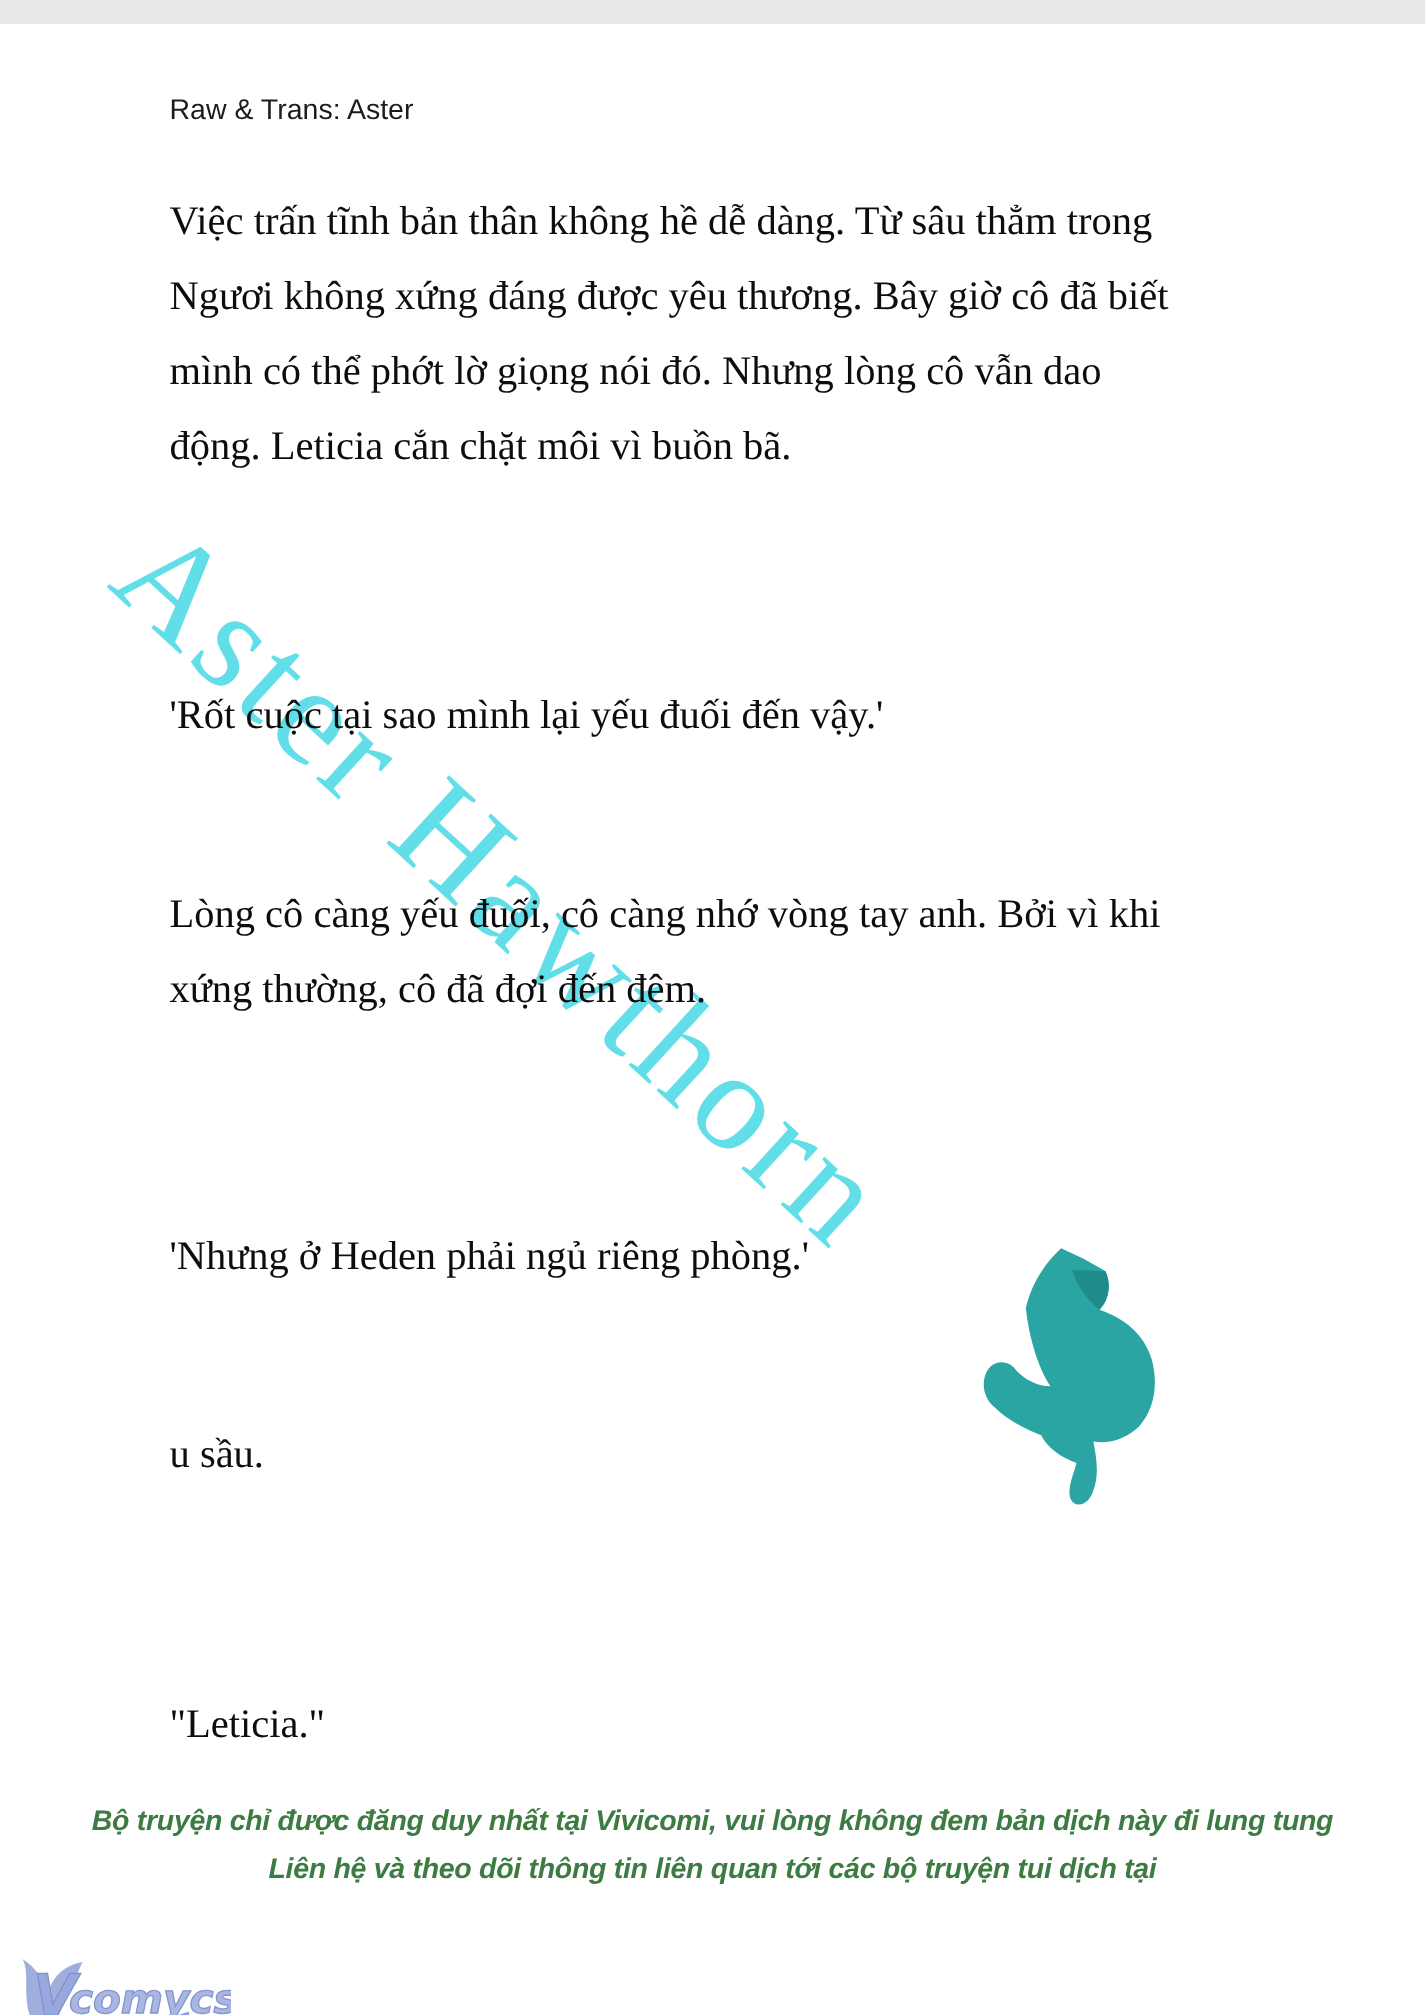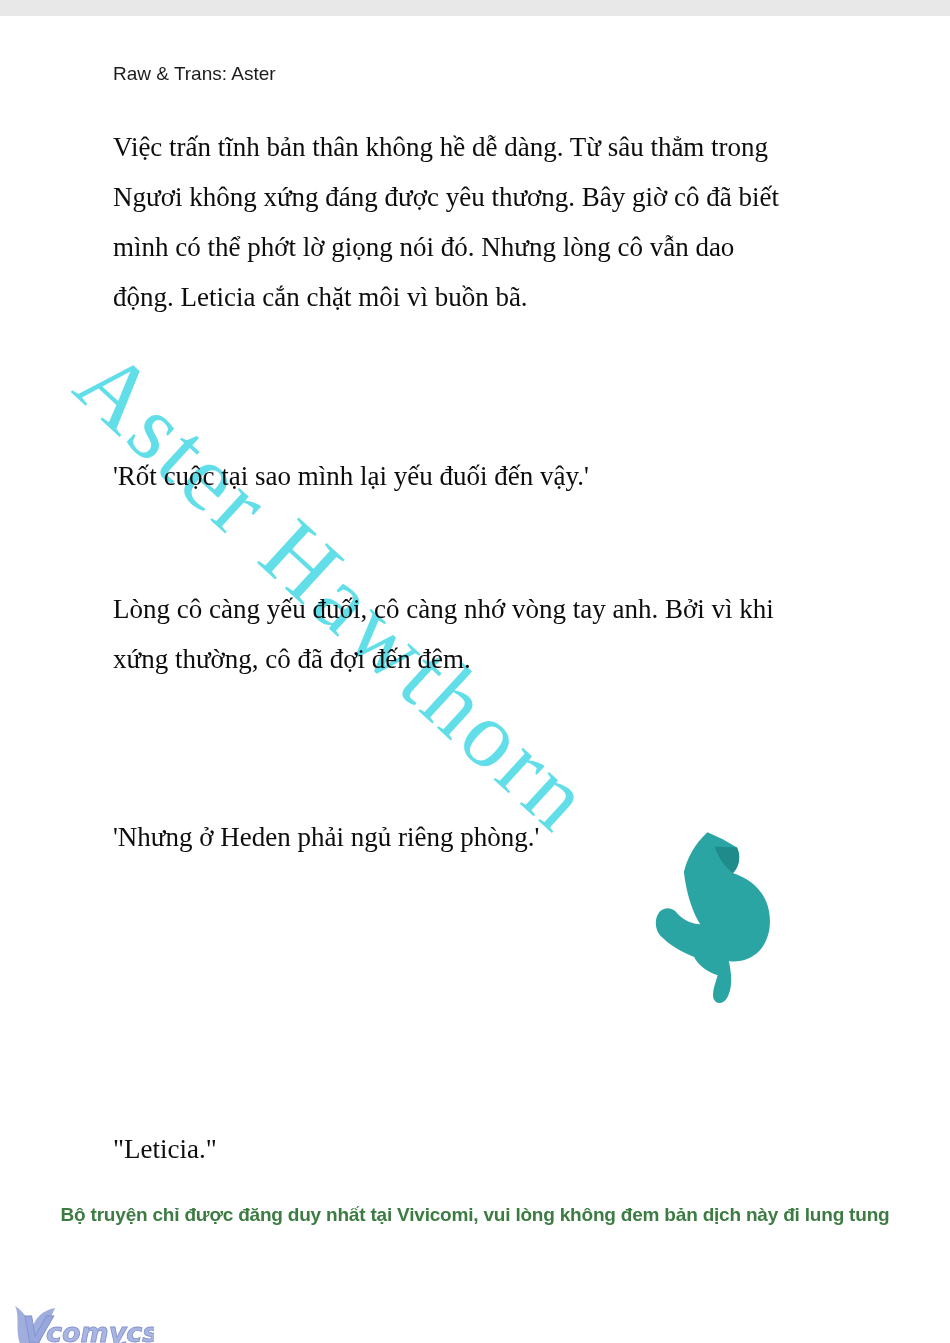--- a/index.html
+++ b/index.html
@@ -36,21 +36,21 @@
     position:absolute;left:113px;
     font-size:27px;line-height:50px;color:#0d0d0d;
     white-space:nowrap;
   }
   .p1{top:102px}.p2{top:431px}.p3{top:564px}
   .p4{top:792px}.p5{top:924px}.p6{top:1104px}
   .footer-line{
     position:absolute;left:0;width:950px;
     text-align:center;
     font-family:"Liberation Sans", sans-serif;
-    font-weight:bold;
+    font-style:italic;font-weight:bold;
     font-size:19px;letter-spacing:-0.2px;
     color:#3c7b42;z-index:3;
   }
   .f1{top:1188px}.f2:{}
   .f2{top:1220px}.f3{top:1250px}
   .logo{
     position:absolute;left:14px;top:1286px;
     width:140px;height:52px;z-index:3;
   }
   .logo text{
@@ -99,27 +99,29 @@
       <div>'Rốt cuộc tại sao mình lại yếu đuối đến vậy.'</div>
     </div>
     <div class="para p3">
       <div>Lòng cô càng yếu đuối, cô càng nhớ vòng tay anh. Bởi vì khi</div>
       <div>xứng thường, cô đã đợi đến đêm.</div>
     </div>
     <div class="para p4">
       <div>'Nhưng ở Heden phải ngủ riêng phòng.'</div>
     </div>
     <div class="para p5">
+      <div>u sầu.</div>
     </div>
     <div class="para p6">
       <div>"Leticia."</div>
     </div>
   </div>
 
   <div class="footer-line f1">Bộ truyện chỉ được đăng duy nhất tại Vivicomi, vui lòng không đem bản dịch này đi lung tung</div>
+  <div class="footer-line f2">Liên hệ và theo dõi thông tin liên quan tới các bộ truyện tui dịch tại</div>
 
   <svg class="logo" viewBox="0 0 140 52">
     <path fill="#8fa0d8" opacity="0.85" d="M6,42 C1,27 6,13 1,4 C11,10 16,20 17,30 C20,16 29,8 41,6 L25,42 C18,46 11,46 6,42 Z"></path>
     <text x="8" y="41" font-size="38" fill="#98a7dd" stroke="#7f90cc" stroke-width="0.8">V</text>
     <text x="32" y="40" font-size="27" fill="#aab6e2" stroke="#8694cf" stroke-width="0.9">comycs</text>
     <path fill="none" stroke="#8fa0d8" stroke-width="2" d="M36,44 Q72,56 112,40"></path>
   </svg>
 
 </div>
 

